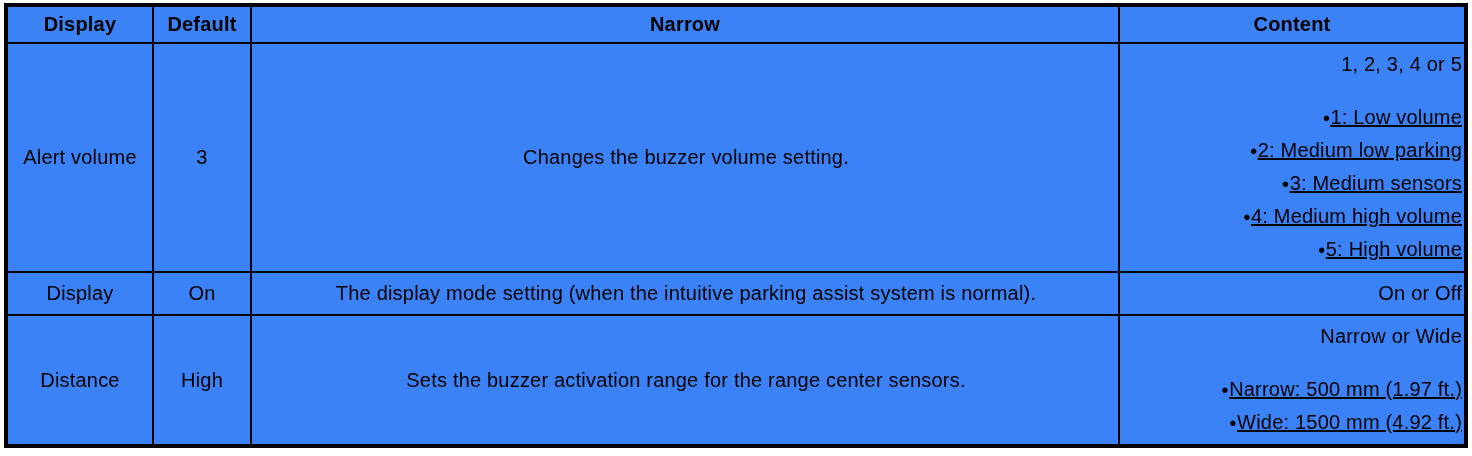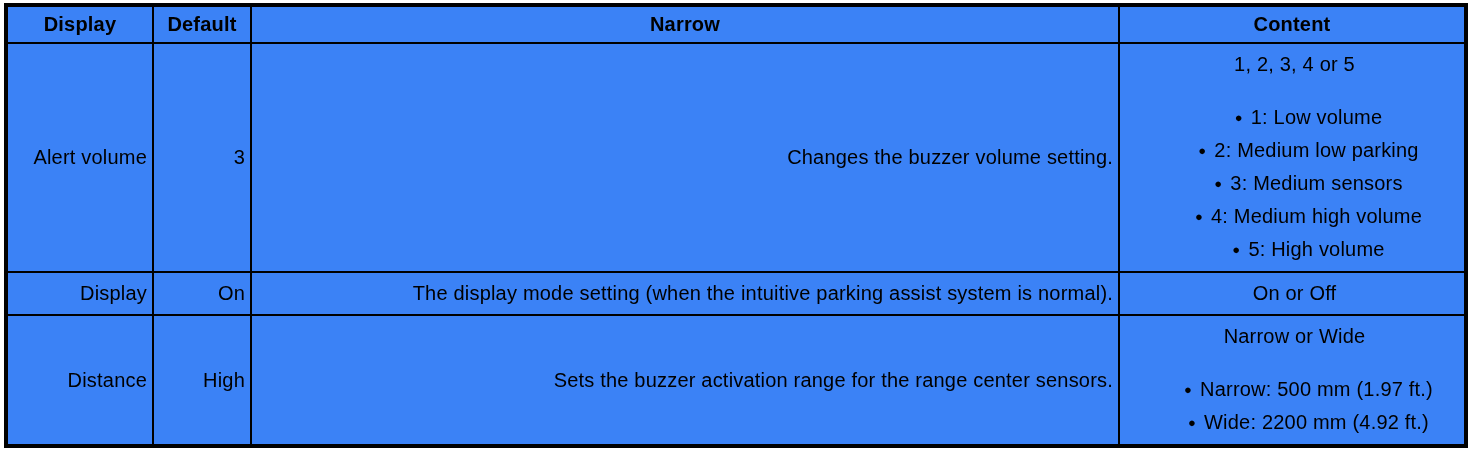--- a/index.html
+++ b/index.html
@@ -32,30 +32,30 @@
   }
   thead tr { height: 38px; }
   th {
     font-weight: bold;
     text-align: center;
     padding: 2px 4px;
   }
   tr.row-alert { height: 227px; }
   tr.row-display { height: 41px; }
   tr.row-distance { height: 128px; }
-  td.center { text-align: right; }
-  td.content-cell { text-align: right; padding-left: 7px; }
+  td.center { text-align: center; }
+  td.content-cell { text-align: center; padding-left: 7px; }
   td.setting-cell {
-    text-align: center;
+    text-align: right;
     vertical-align: top;
     padding: 5px 2px 5px 7px;
   }
   .intro { line-height: 31px; }
   .options { margin-top: 21px; padding-left: 20px; }
-  .option { line-height: 33px; white-space: nowrap; }
+  .option { line-height: 33px; white-space: nowrap; text-decoration: underline; }
   .bullet {
     display: inline-block;
     font-size: 13px;
     width: 24px;
     vertical-align: 2px;
   }
 </style>
 </head>
 <body>
 
@@ -112,19 +112,19 @@
       <td class="center">Distance</td>
       <td class="center">High</td>
       <td class="content-cell">Sets the buzzer activation range for the range center sensors.</td>
       <td class="setting-cell">
         <div class="intro">Narrow or Wide</div>
         <div class="options">
           <div class="option">
             <span class="bullet">●</span><span>Narrow: 500 mm (1.97 ft.)</span>
           </div>
           <div class="option">
-            <span class="bullet">●</span><span>Wide: 2200 mm (4.92 ft.)</span>
+            <span class="bullet">●</span><span>Wide: 1500 mm (4.92 ft.)</span>
           </div>
         </div>
       </td>
     </tr>
   </tbody>
 </table>
 
 </body></html>

